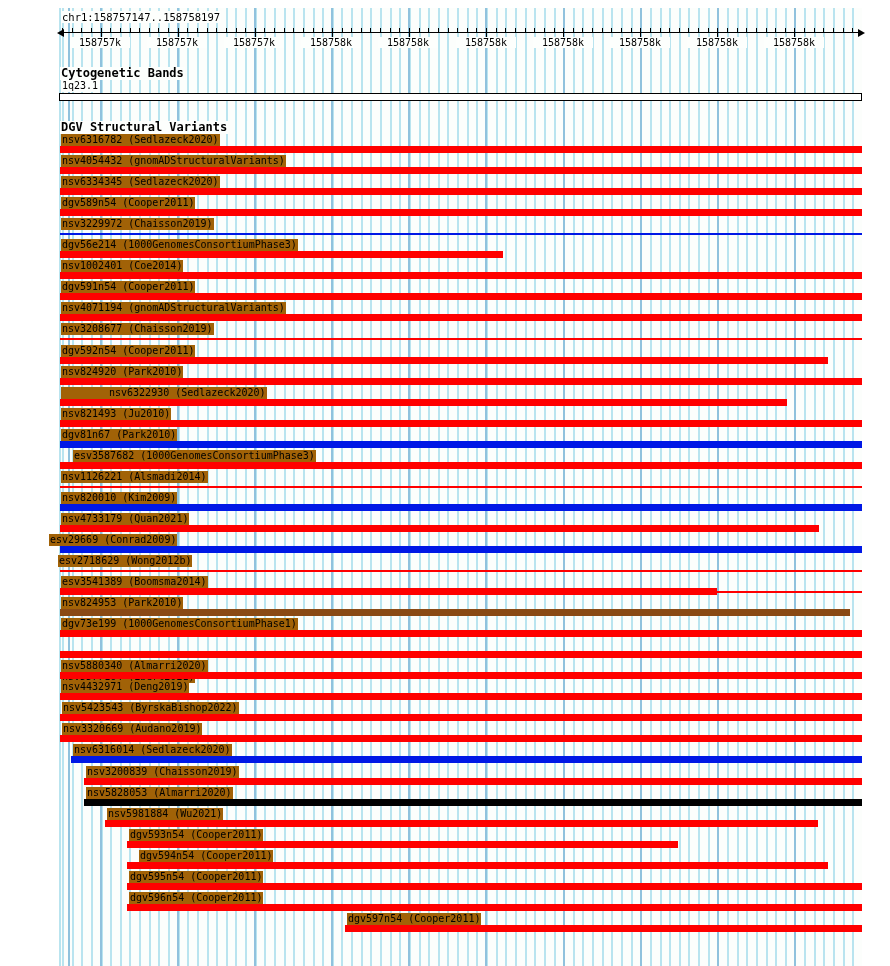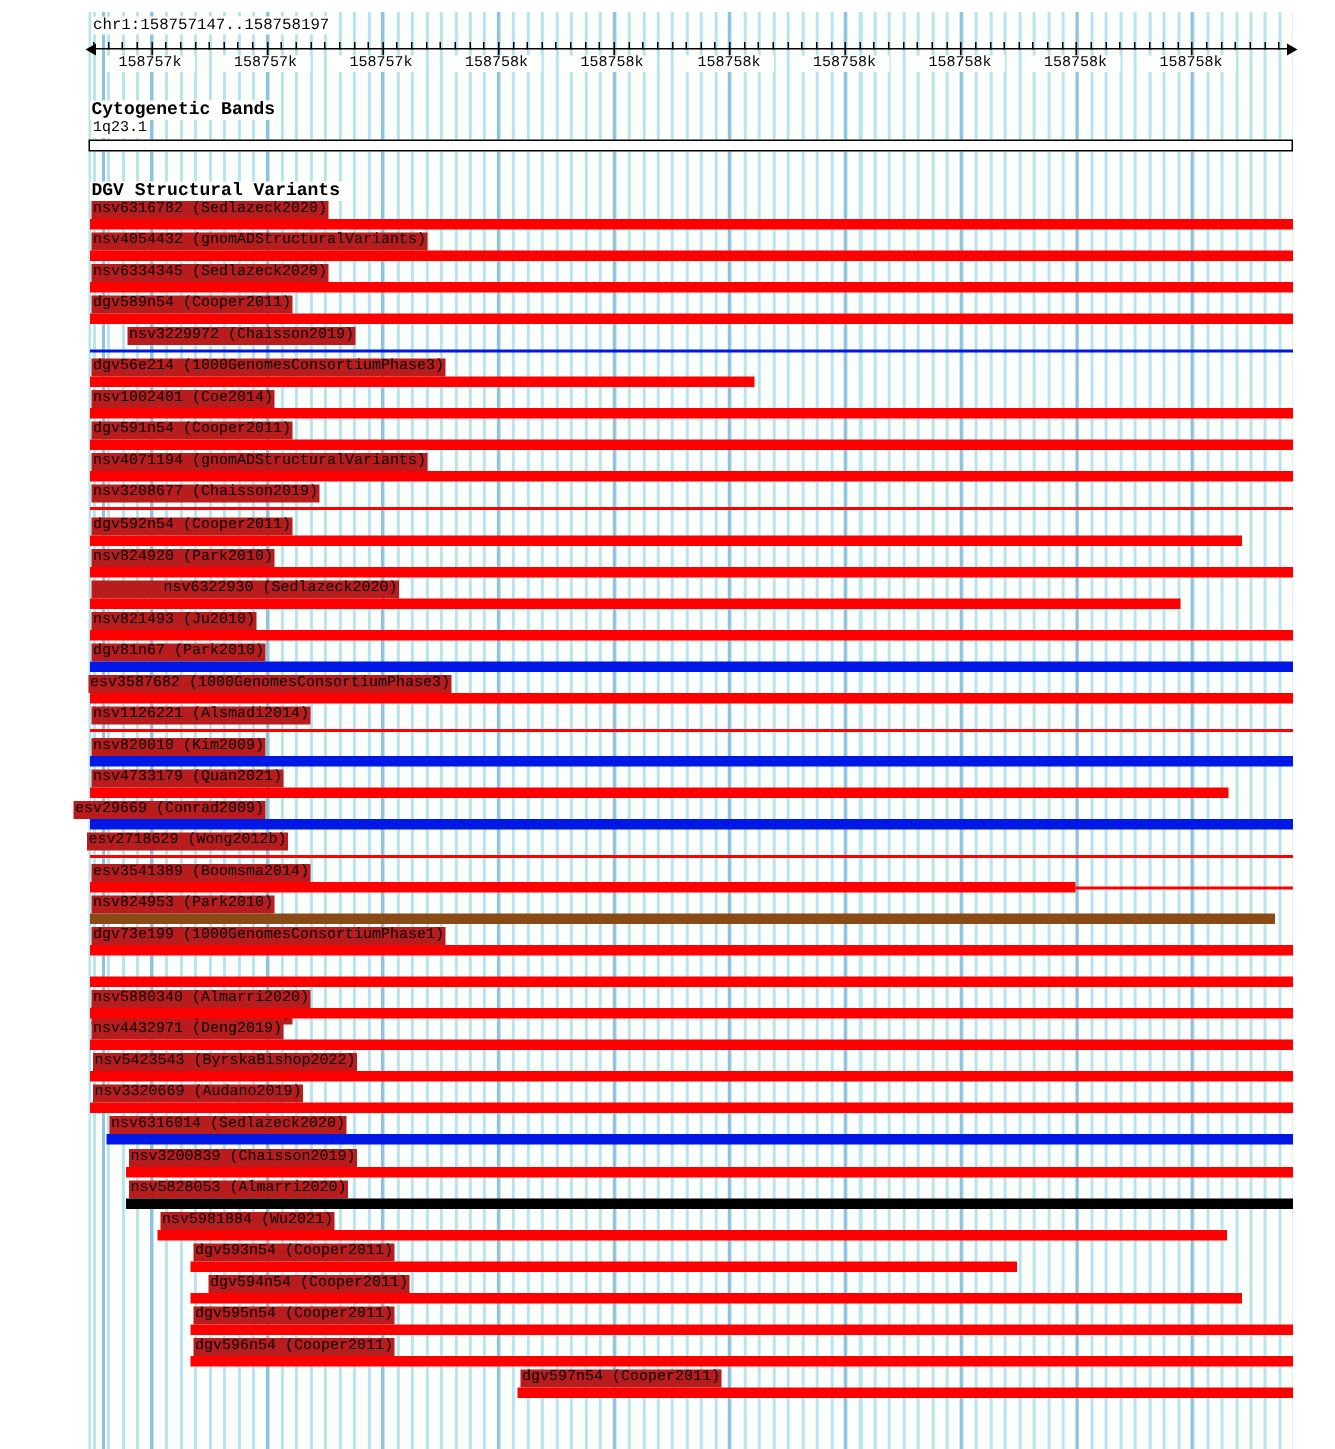--- a/index.html
+++ b/index.html
@@ -1,20 +1,20 @@
 <!DOCTYPE html>
 <html><head>
 <meta charset="utf-8">
 <style>
   html,body{margin:0;padding:0;}
   body{
     width:890px;height:966px;background:#ffffff;overflow:hidden;
     font-family:"DejaVu Sans Mono","Liberation Mono",monospace;color:#000;
   }
-  #stage{position:relative;width:724px;height:966px;font-family:Liberation Mono, monospace;}
+  #stage{position:relative;width:724px;height:966px;}
   
   #panel{
     position:absolute;left:59px;top:8px;width:803px;height:958px;
     background-color:#fcfefc;
     background-image:
       repeating-linear-gradient(to right,#90c2dd 0 2px,transparent 2px 77.1px),
       repeating-linear-gradient(to right,#b9e4ef 0 2px,transparent 2px 9.6375px);
     background-position:41px 0,3px 0;
   }
   .txt{position:absolute;background:#fdfffd;padding:0 1px;white-space:nowrap;
@@ -27,21 +27,21 @@
   #arrow-left{left:57px;border-right:7px solid #000;}
   #arrow-right{left:858px;border-left:7px solid #000;}
   .tick{position:absolute;top:28px;width:1px;height:5px;background:#000;}
   .tick.major{height:9px;}
   .tick-label{position:absolute;top:37px;width:60px;text-align:center;
       font-size:10px;line-height:11px;background:#fdfffd;white-space:nowrap;}
   
   #band-box{position:absolute;left:59px;top:93px;width:801px;height:6px;
       background:#ffffff;border:1px solid #000;}
   
-  .v-label{position:absolute;background:#b91c1c;padding:0 1px;font-size:10px;
+  .v-label{position:absolute;background:#a16207;padding:0 1px;font-size:10px;
       line-height:12px;white-space:nowrap;cursor:pointer;}
   .v-bar{position:absolute;cursor:pointer;}
 </style>
 </head>
 <body>
 
 <div id="stage">
   <div id="panel"></div>
 
   <div class="txt" style="left:61px;top:11px;font-size:10.5px;">chr1:158757147..158758197</div>
@@ -151,21 +151,21 @@
   <div class="title" style="left:60px;top:121px;">DGV Structural Variants</div>
   <div id="rows">
       <div class="v-label" style="left: 61px; top: 134px;">nsv6316782 (Sedlazeck2020)</div>
       <div class="v-bar" style="left: 60px; width: 802px; top: 146px; height: 7px; background: rgb(255, 0, 0);"></div>
       <div class="v-label" style="left: 61px; top: 155px;">nsv4054432 (gnomADStructuralVariants)</div>
       <div class="v-bar" style="left: 60px; width: 802px; top: 167px; height: 7px; background: rgb(255, 0, 0);"></div>
       <div class="v-label" style="left: 61px; top: 176px;">nsv6334345 (Sedlazeck2020)</div>
       <div class="v-bar" style="left: 60px; width: 802px; top: 188px; height: 7px; background: rgb(255, 0, 0);"></div>
       <div class="v-label" style="left: 61px; top: 197px;">dgv589n54 (Cooper2011)</div>
       <div class="v-bar" style="left: 60px; width: 802px; top: 209px; height: 7px; background: rgb(255, 0, 0);"></div>
-      <div class="v-label" style="left: 61px; top: 218px; margin-left: 24px;">nsv3229972 (Chaisson2019)</div>
+      <div class="v-label" style="left: 61px; top: 218px;">nsv3229972 (Chaisson2019)</div>
       <div class="v-bar" style="left: 60px; width: 802px; top: 233px; height: 2px; background: rgb(0, 24, 230);"></div>
       <div class="v-label" style="left: 61px; top: 239px;">dgv56e214 (1000GenomesConsortiumPhase3)</div>
       <div class="v-bar" style="left: 60px; width: 443px; top: 251px; height: 7px; background: rgb(255, 0, 0);"></div>
       <div class="v-label" style="left: 61px; top: 260px;">nsv1002401 (Coe2014)</div>
       <div class="v-bar" style="left: 60px; width: 802px; top: 272px; height: 7px; background: rgb(255, 0, 0);"></div>
       <div class="v-label" style="left: 61px; top: 281px;">dgv591n54 (Cooper2011)</div>
       <div class="v-bar" style="left: 60px; width: 802px; top: 293px; height: 7px; background: rgb(255, 0, 0);"></div>
       <div class="v-label" style="left: 61px; top: 302px;">nsv4071194 (gnomADStructuralVariants)</div>
       <div class="v-bar" style="left: 60px; width: 802px; top: 314px; height: 7px; background: rgb(255, 0, 0);"></div>
       <div class="v-label" style="left: 61px; top: 323px;">nsv3208677 (Chaisson2019)</div>
@@ -173,21 +173,21 @@
       <div class="v-label" style="left: 61px; top: 345px;">dgv592n54 (Cooper2011)</div>
       <div class="v-bar" style="left: 60px; width: 768px; top: 357px; height: 7px; background: rgb(255, 0, 0);"></div>
       <div class="v-label" style="left: 61px; top: 366px;">nsv824920 (Park2010)</div>
       <div class="v-bar" style="left: 60px; width: 802px; top: 378px; height: 7px; background: rgb(255, 0, 0);"></div>
       <div class="v-label" style="left: 61px; top: 387px; padding-left: 48px;">nsv6322930 (Sedlazeck2020)</div>
       <div class="v-bar" style="left: 60px; width: 727px; top: 399px; height: 7px; background: rgb(255, 0, 0);"></div>
       <div class="v-label" style="left: 61px; top: 408px;">nsv821493 (Ju2010)</div>
       <div class="v-bar" style="left: 60px; width: 802px; top: 420px; height: 7px; background: rgb(255, 0, 0);"></div>
       <div class="v-label" style="left: 61px; top: 429px;">dgv81n67 (Park2010)</div>
       <div class="v-bar" style="left: 60px; width: 802px; top: 441px; height: 7px; background: rgb(0, 24, 230);"></div>
-      <div class="v-label" style="left: 59px; top: 450px;">esv3587682 (1000GenomesConsortiumPhase3)</div>
+      <div class="v-label" style="left: 73px; top: 450px;">esv3587682 (1000GenomesConsortiumPhase3)</div>
       <div class="v-bar" style="left: 60px; width: 802px; top: 462px; height: 7px; background: rgb(255, 0, 0);"></div>
       <div class="v-label" style="left: 61px; top: 471px;">nsv1126221 (Alsmadi2014)</div>
       <div class="v-bar" style="left: 60px; width: 802px; top: 486px; height: 2px; background: rgb(255, 0, 0);"></div>
       <div class="v-label" style="left: 61px; top: 492px;">nsv820010 (Kim2009)</div>
       <div class="v-bar" style="left: 60px; width: 802px; top: 504px; height: 7px; background: rgb(0, 24, 230);"></div>
       <div class="v-label" style="left: 61px; top: 513px;">nsv4733179 (Quan2021)</div>
       <div class="v-bar" style="left: 60px; width: 759px; top: 525px; height: 7px; background: rgb(255, 0, 0);"></div>
       <div class="v-label" style="left: 49px; top: 534px;">esv29669 (Conrad2009)</div>
       <div class="v-bar" style="left: 60px; width: 802px; top: 546px; height: 7px; background: rgb(0, 24, 230);"></div>
       <div class="v-label" style="left: 58px; top: 555px;">esv2718629 (Wong2012b)</div>

